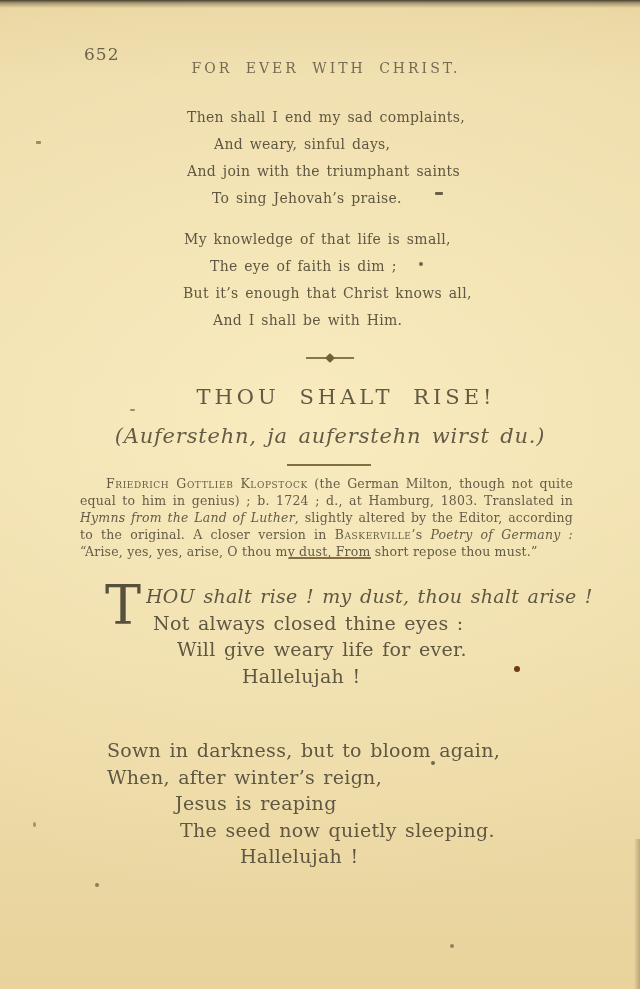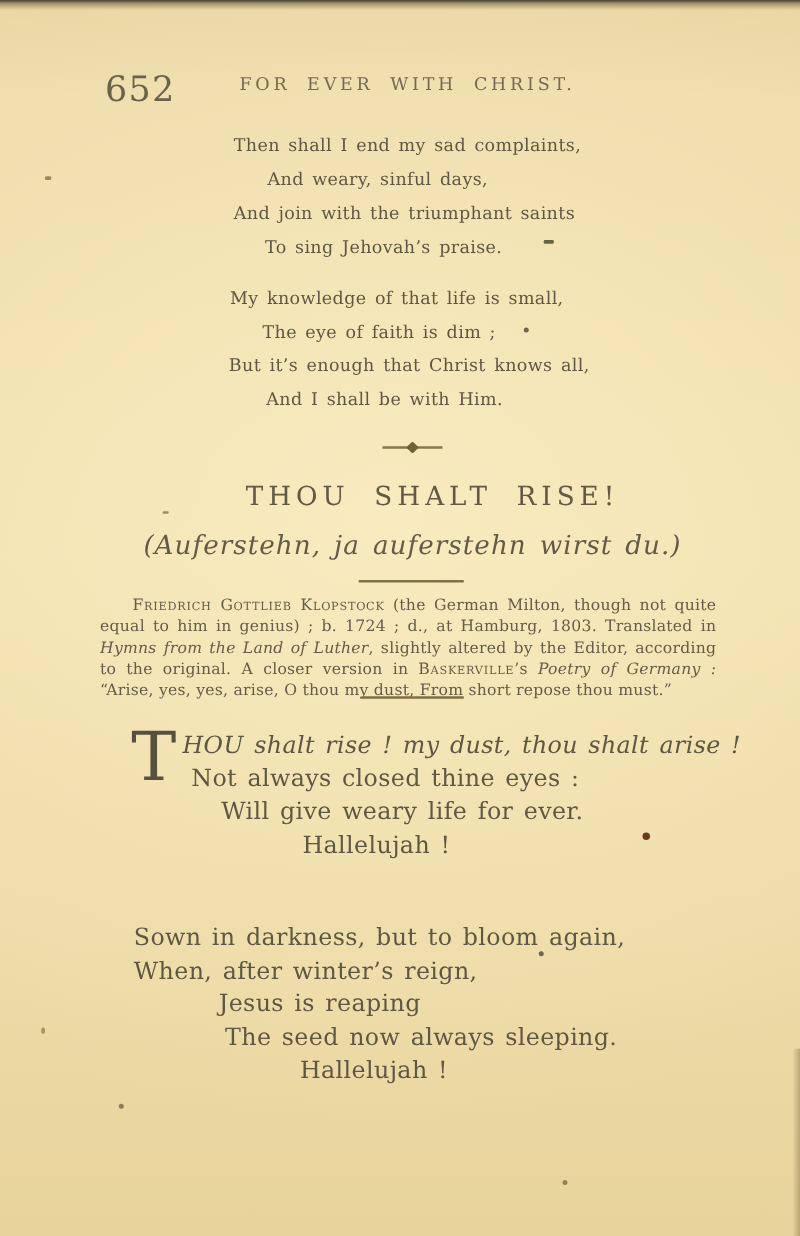--- a/index.html
+++ b/index.html
@@ -13,21 +13,21 @@
     font-family:"DejaVu Serif", "Liberation Serif", serif;
     color:#5e5742;
   }
   
   .top-edge{position:absolute;top:0;left:0;width:640px;height:8px;
     background:linear-gradient(180deg, rgba(52,46,36,0.9) 0%, rgba(74,64,46,0.45) 35%, rgba(74,64,46,0) 100%);}
   .right-edge{position:absolute;right:0;bottom:0;width:6px;height:150px;
     background:linear-gradient(270deg, rgba(97,77,42,0.35), rgba(97,77,42,0));}
 
   
-  .pagenum{position:absolute;left:84px;top:55px;font-size:28px;color:#6b624c;letter-spacing:1px;}
+  .pagenum{position:absolute;left:84px;top:44px;font-size:17px;color:#6b624c;letter-spacing:1px;}
   .runtitle{position:absolute;left:16px;top:60px;width:620px;text-align:center;
     font-size:14px;letter-spacing:3px;word-spacing:6px;color:#756b52;}
 
   
   .stanza{position:absolute;left:0;width:640px;font-size:14px;line-height:27px;
     letter-spacing:0.3px;word-spacing:2px;color:#5e5742;margin-left:32px;}
   .stanza-1{top:104px;}
   .stanza-2{top:226px;}
   .s1-l0{margin-left:155px;} .s1-l1{margin-left:182px;} .s1-l2{margin-left:155px;} .s1-l3{margin-left:180px;}
   .s2-l0{margin-left:152px;} .s2-l1{margin-left:178px;} .s2-l2{margin-left:151px;} .s2-l3{margin-left:181px;}
@@ -110,21 +110,21 @@
     <div class="v1-l0">HOU shalt rise !  my dust, thou shalt arise !</div>
     <div class="v1-l1">Not always closed thine eyes :</div>
     <div class="v1-l3">Will give weary life for ever.</div>
     <div class="v1-l4">Hallelujah !</div>
   </div>
 
   <div class="verse verse-2">
     <div class="v2-l0">Sown in darkness, but to bloom again,</div>
     <div class="v2-l1">When, after winter’s reign,</div>
     <div class="v2-l2">Jesus is reaping</div>
-    <div class="v2-l3">The seed now always sleeping.</div>
+    <div class="v2-l3">The seed now quietly sleeping.</div>
     <div class="v2-l4">Hallelujah !</div>
   </div>
 
   <div class="speck speck-dash" style="left:435px;top:192px;width:8px;height:3px;background:#6a6248;"></div>
   <div class="speck" style="left:419px;top:262px;width:4px;height:4px;background:#6f6750;"></div>
   <div class="speck speck-dash" style="left:36px;top:141px;width:5px;height:3px;background:#9d8a60;"></div>
   <div class="speck" style="left:514px;top:666px;width:6px;height:6px;background:#6b3a1d;"></div>
   <div class="speck" style="left:431px;top:761px;width:4px;height:4px;background:#6f6750;"></div>
   <div class="speck" style="left:33px;top:822px;width:3px;height:5px;background:#a69060;"></div>
   <div class="speck" style="left:95px;top:883px;width:4px;height:4px;background:#8d7b55;"></div>

